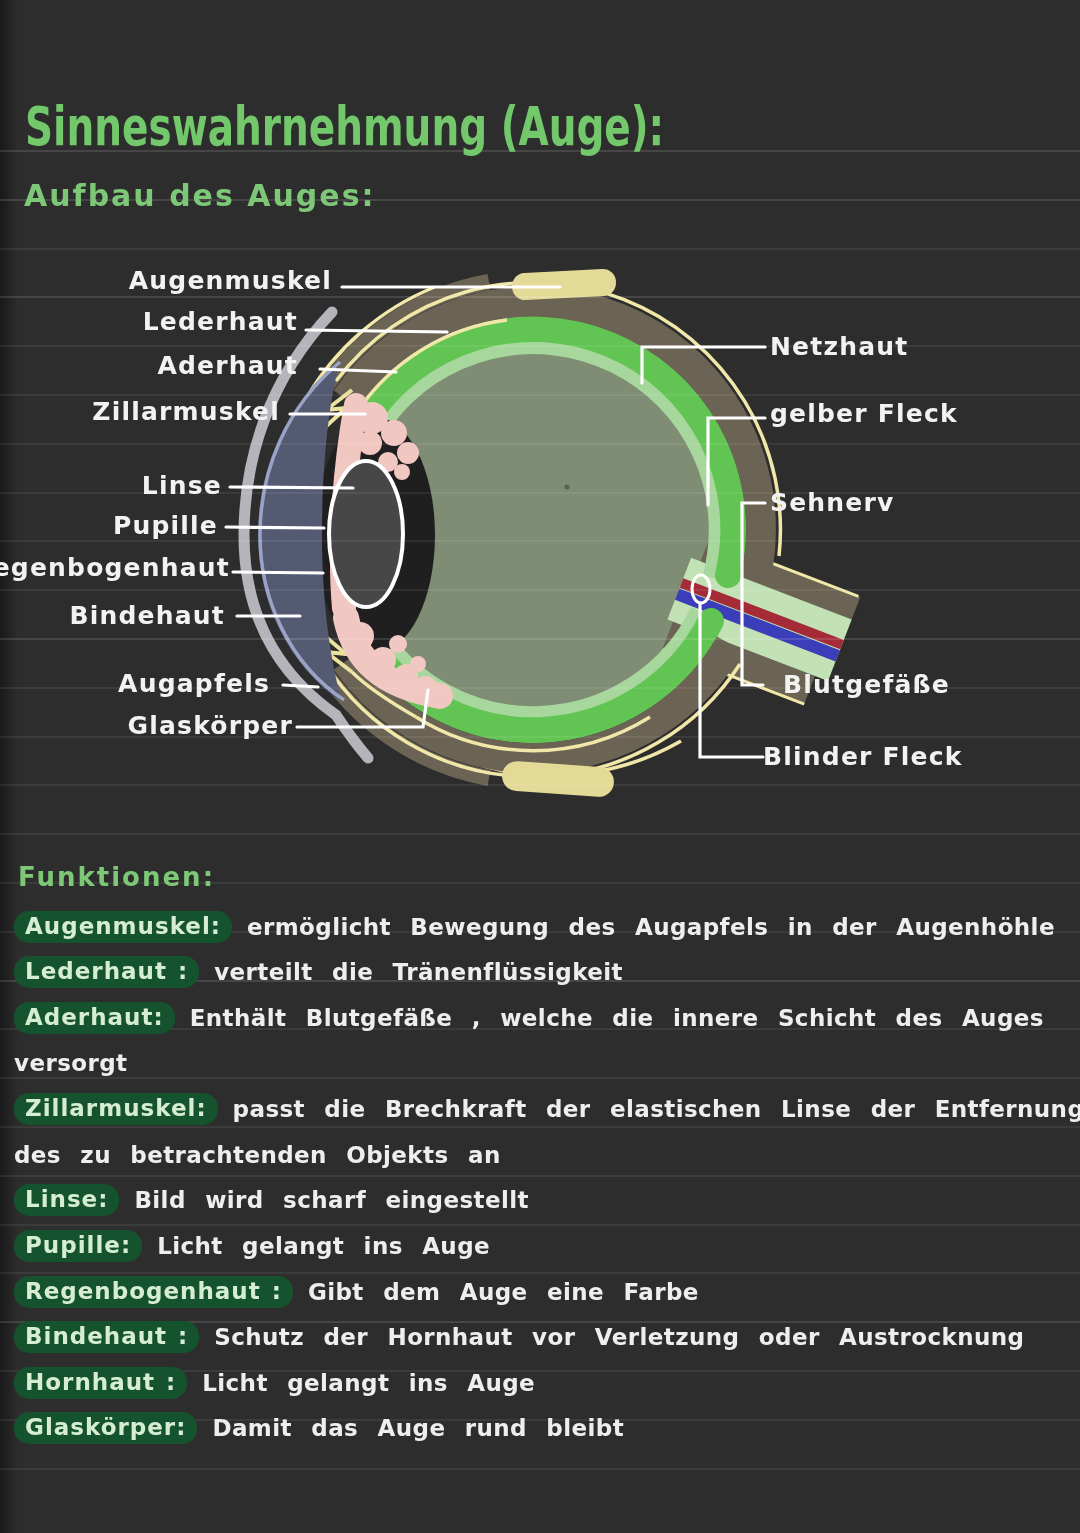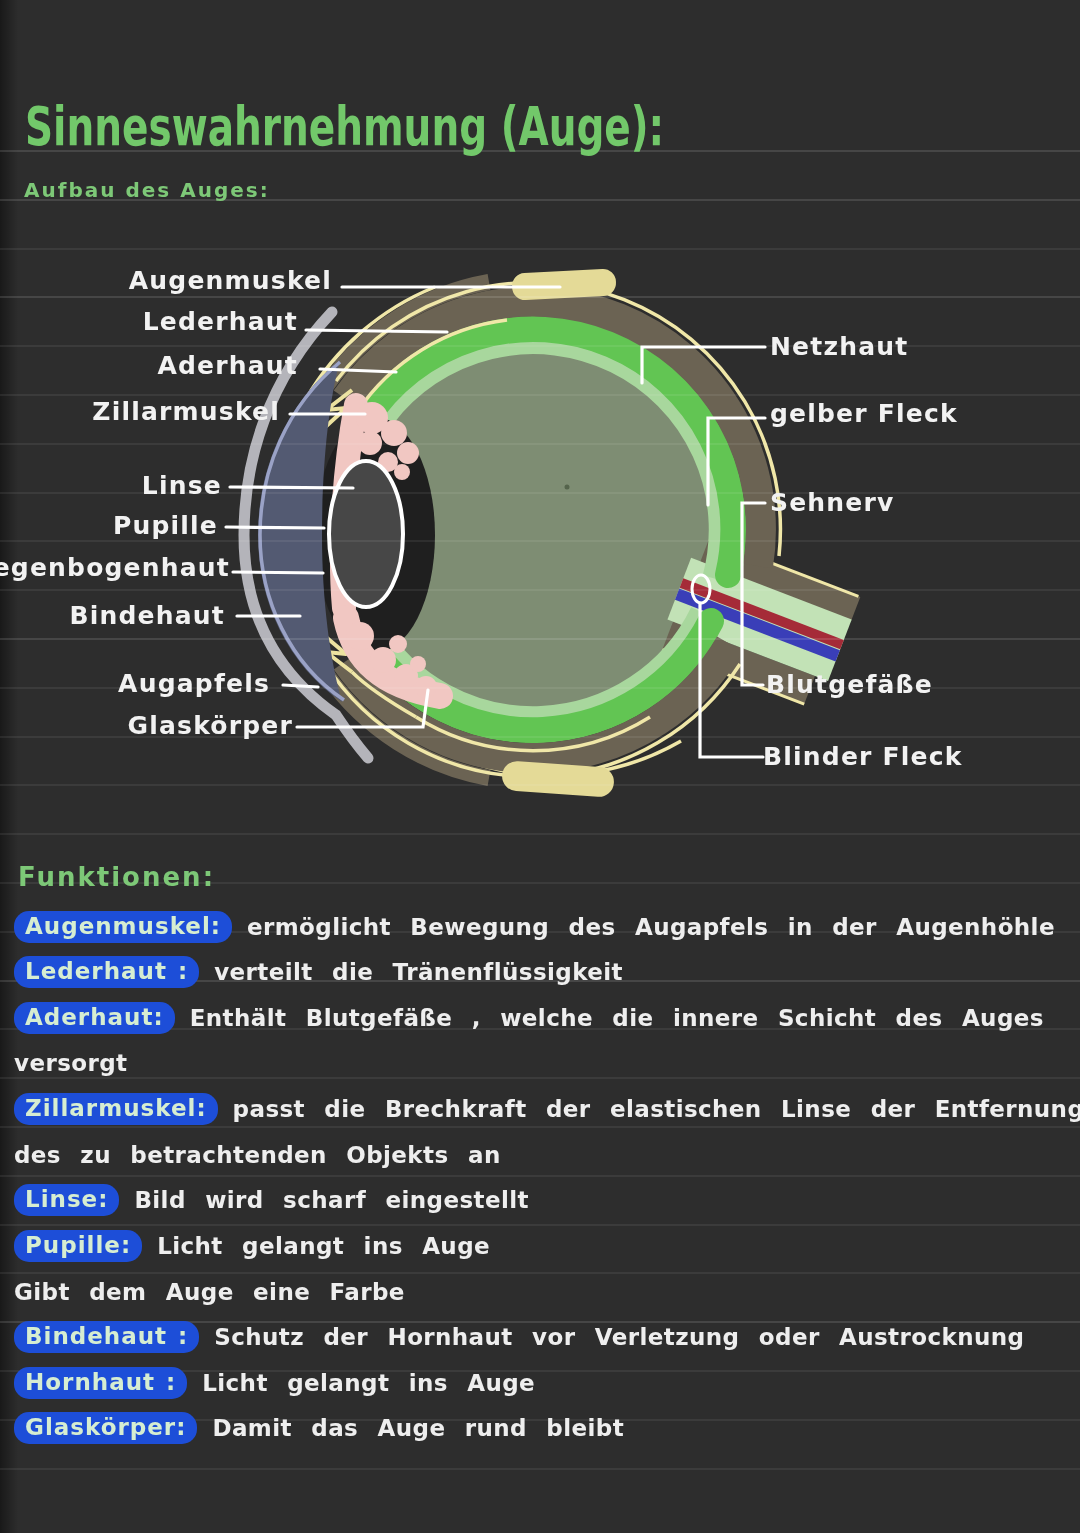--- a/index.html
+++ b/index.html
@@ -9,27 +9,27 @@
   .left-shade{position:absolute;left:0;top:0;width:18px;height:100%;
        background:linear-gradient(to right,rgba(0,0,0,.45),rgba(0,0,0,0));pointer-events:none;}
   .ruled{position:absolute;left:0;width:100%;height:2px;background:rgba(255,255,255,.07);}
   .ruled.bright{background:rgba(255,255,255,.12);}
   #lines,#eye-svg{position:absolute;left:0;}
   #eye-svg{top:240px;z-index:1;}
   #lines{top:0;z-index:2;pointer-events:none;width:100%;height:100%;}
   .txt{position:absolute;z-index:3;white-space:nowrap;}
   .page-title{left:25px;top:96px;font-size:50px;font-weight:700;color:#72c86a;
        transform:scale(.78,1.06);transform-origin:left top;letter-spacing:0px;}
-  .page-subtitle{left:24px;top:178px;font-size:20px;font-weight:600;color:#7dc877;letter-spacing:2px;}
+  .page-subtitle{left:24px;top:178px;font-size:30px;font-weight:600;color:#7dc877;letter-spacing:2px;}
   .fn-heading{left:18px;top:862px;font-size:26px;font-weight:600;color:#7dc877;letter-spacing:2px;}
   .dlab{position:absolute;z-index:3;color:#f2f2f2;font-size:25px;font-weight:600;
        letter-spacing:1.2px;line-height:20px;white-space:nowrap;}
   .fn-row{position:absolute;left:14px;z-index:3;height:34px;display:flex;align-items:center;
        color:#eeeeee;font-size:23px;font-weight:600;letter-spacing:.4px;word-spacing:11px;white-space:nowrap;}
-  .pill{display:inline-block;background:#1d4ed8;color:#d6edd1;border-radius:15px;
+  .pill{display:inline-block;background:#14532d;color:#d6edd1;border-radius:15px;
        padding:2px 11px 4px 11px;margin-right:15px;letter-spacing:1px;word-spacing:2px;}
   .pill:empty{display:none;}
 </style>
 </head>
 <body>
 
 <div class="paper">
 
   <svg id="eye-svg" width="1080" height="580" viewBox="0 0 1080 580">
 
@@ -162,21 +162,21 @@
   <div class="dlab" style="right:858px;top:476px">Linse</div>
   <div class="dlab" style="right:862px;top:516px">Pupille</div>
   <div class="dlab" style="right:850px;top:558px">Regenbogenhaut</div>
   <div class="dlab" style="right:855px;top:606px">Bindehaut</div>
   <div class="dlab" style="right:810px;top:674px">Augapfels</div>
   <div class="dlab" style="right:787px;top:716px">Glaskörper</div>
 
   <div class="dlab" style="left:770px;top:337px">Netzhaut</div>
   <div class="dlab" style="left:770px;top:404px">gelber Fleck</div>
   <div class="dlab" style="left:770px;top:493px">Sehnerv</div>
-  <div class="dlab" style="left:766px;top:675px">Blutgefäße</div>
+  <div class="dlab" style="left:783px;top:675px">Blutgefäße</div>
   <div class="dlab" style="left:763px;top:747px">Blinder Fleck</div>
 
   <div class="fn-row" style="top:910px">
     <span class="pill">Augenmuskel:</span>
     <span>ermöglicht Bewegung des Augapfels in der Augenhöhle</span>
   </div>
   <div class="fn-row" style="top:1001px">
     <span class="pill">Aderhaut:</span>
     <span>Enthält Blutgefäße , welche die innere Schicht des Auges</span>
   </div>
@@ -198,20 +198,21 @@
   </div>
   <div class="fn-row" style="top:1183px">
     <span class="pill">Linse:</span>
     <span>Bild wird scharf eingestellt</span>
   </div>
   <div class="fn-row" style="top:1229px">
     <span class="pill">Pupille:</span>
     <span>Licht gelangt ins Auge</span>
   </div>
   <div class="fn-row" style="top:1275px">
+    <span class="pill">Regenbogenhaut :</span>
     <span>Gibt dem Auge eine Farbe</span>
   </div>
   <div class="fn-row" style="top:1320px">
     <span class="pill">Bindehaut :</span>
     <span>Schutz der Hornhaut vor Verletzung oder Austrocknung</span>
   </div>
   <div class="fn-row" style="top:1366px">
     <span class="pill">Hornhaut :</span>
     <span>Licht gelangt ins Auge</span>
   </div>

